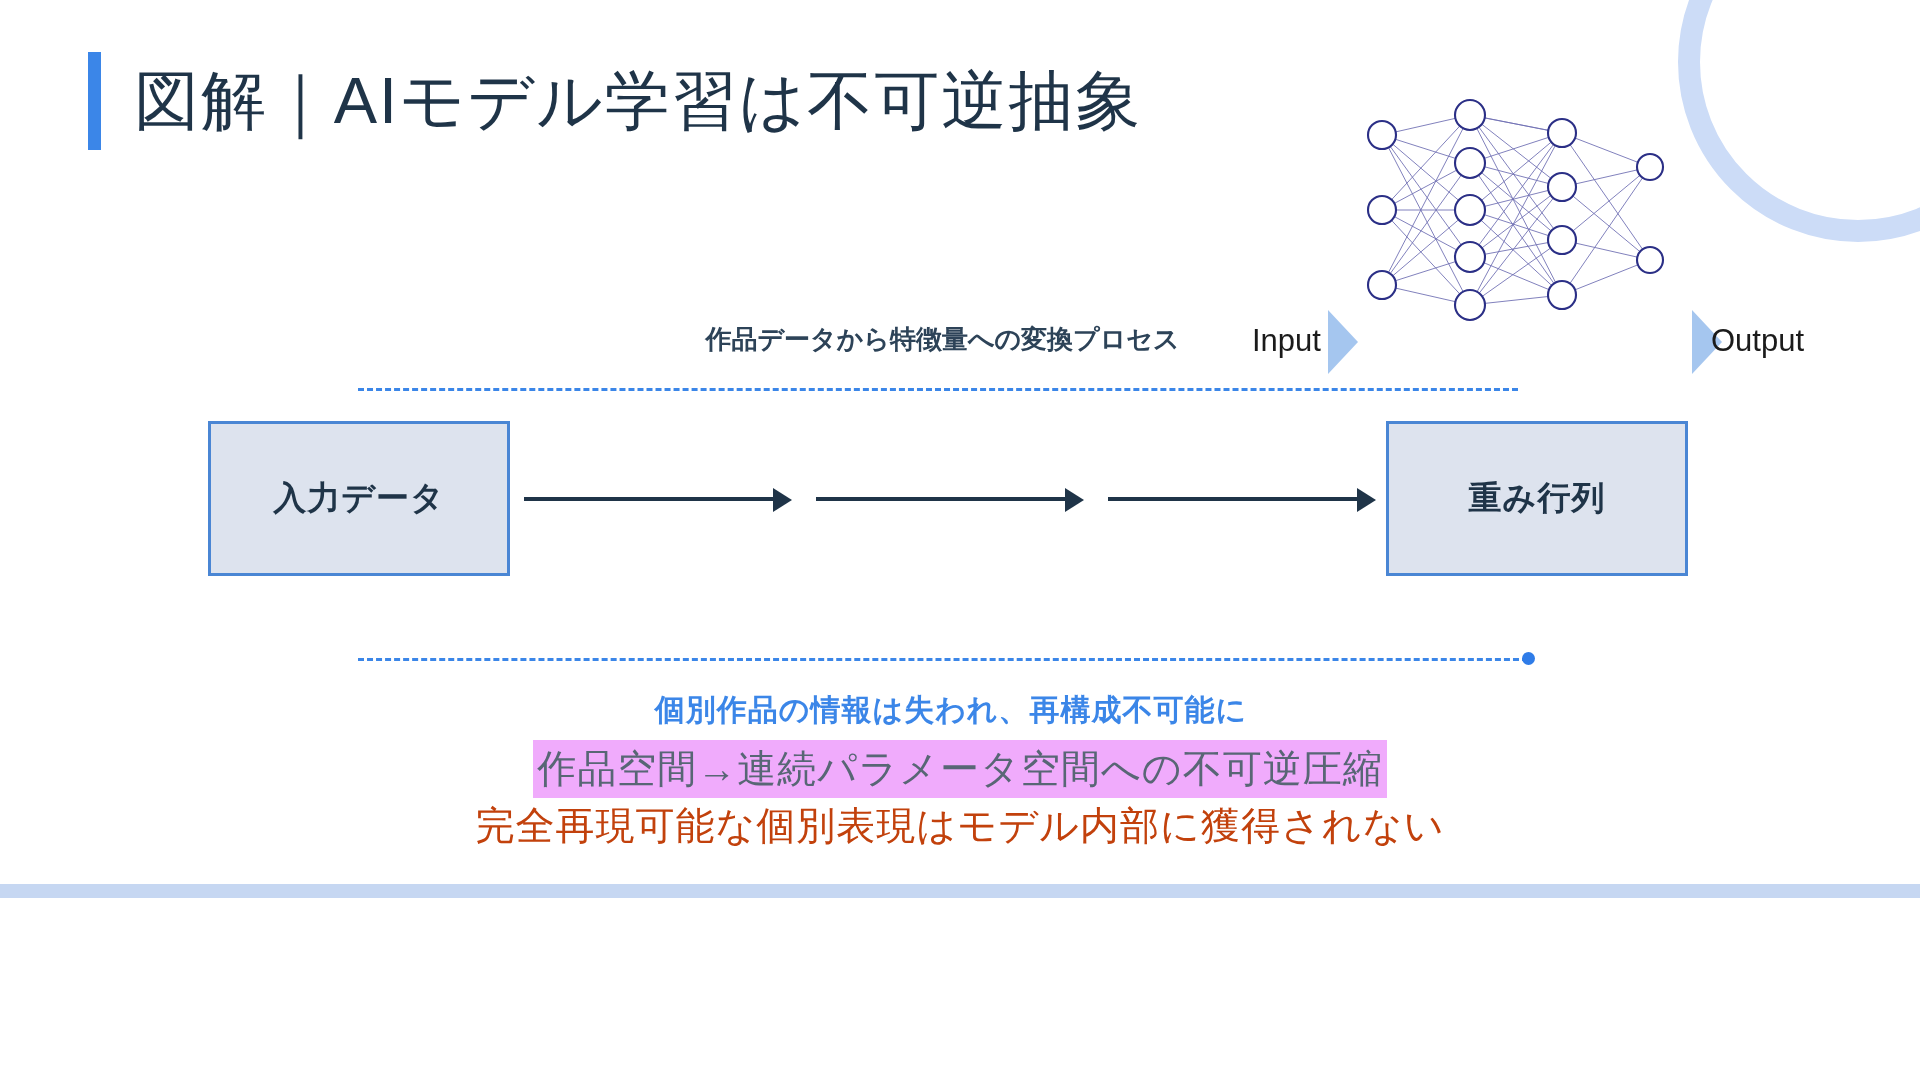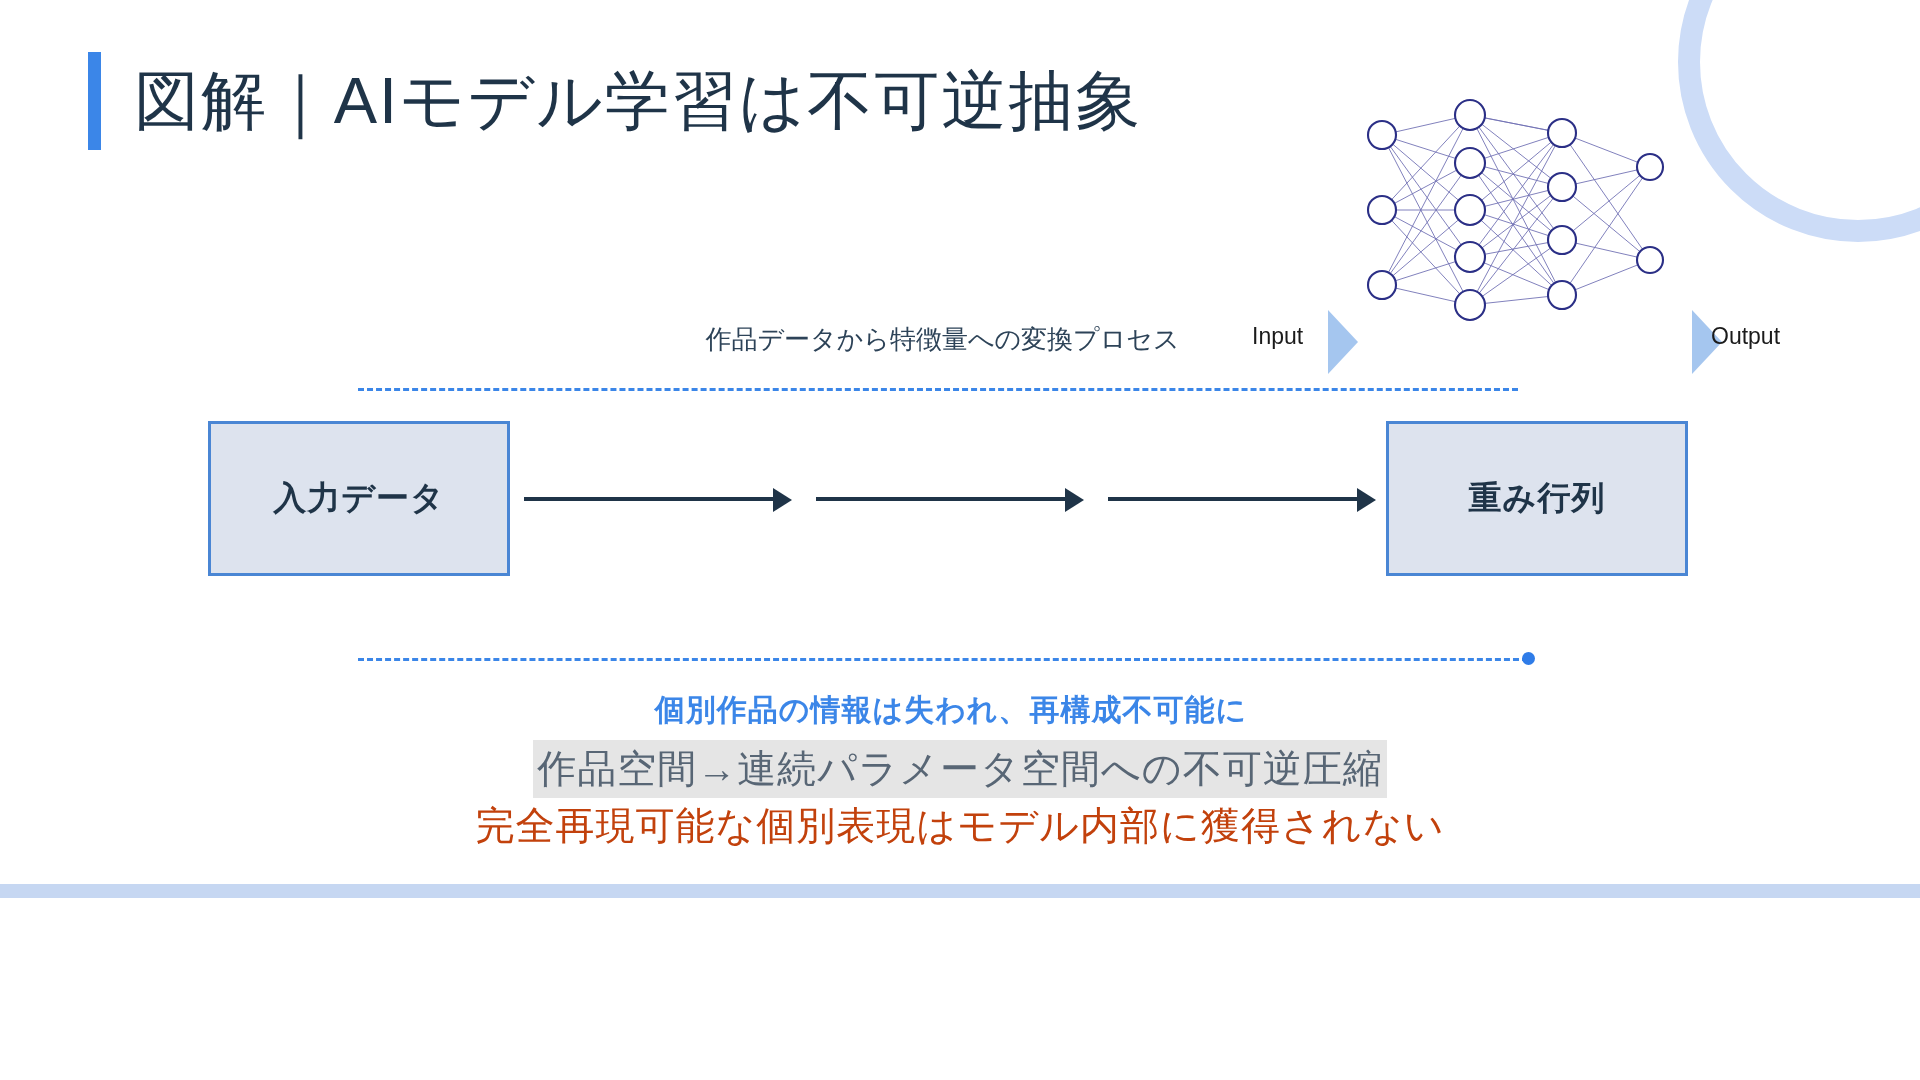--- a/index.html
+++ b/index.html
@@ -38,40 +38,40 @@
     font-weight:300;
     letter-spacing:2px;
     white-space:nowrap;
     text-align:center;
   }
 
   
   .nn-block{position:absolute;left:1240px;top:95px;width:620px;height:230px;}
   .nn-label{
     position:absolute;top:228px;
-    font-size:23px;color:#1b1b1b;
+    font-size:31px;color:#1b1b1b;
   }
   .nn-label.in{left:12px;}
   .nn-label.out{left:471px;}
   .nn-arrow{
     position:absolute;top:215px;
     width:0;height:0;
     border-top:32px solid transparent;
     border-bottom:32px solid transparent;
     border-left:30px solid #a5c6ef;
   }
   .nn-arrow.in{left:88px;}
   .nn-arrow.out{left:452px;}
   .nn-svg{position:absolute;left:120px;top:0;}
 
   
   .proc-caption{
     position:absolute;top:322px;left:0;width:1920px;
     text-align:center;
-    font-size:26px;font-weight:normal;color:#2d4358;
+    font-size:26px;font-weight:bold;color:#2d4358;
   }
   .proc-caption .inner{display:inline-block;margin-left:-35px;}
 
   
   .dash-line{
     position:absolute;height:0;
     border-top:3px dashed #3b86e8;
   }
   .dash-top{left:358px;top:388px;width:1160px;}
   .dash-bottom{left:358px;top:658px;width:1170px;}
@@ -115,21 +115,21 @@
     position:absolute;top:690px;left:0;width:1920px;text-align:center;
     font-size:30px;font-weight:bold;color:#3b86e8;letter-spacing:1px;
   }
   .loss-note .inner{display:inline-block;margin-left:-18px;}
   .sub-line{
     position:absolute;left:0;width:1920px;text-align:center;
     font-size:39px;color:#586675;font-weight:300;letter-spacing:1px;
   }
   .sub-line-1{top:740px;}
   .sub-line-1 .hl{
-    background:#e5e5e5;
+    background:#f0abfc;
     padding:2px 4px;
     display:inline-block;
   }
   .sub-line-2{top:799px;color:#c2410c;}
 
   
   .bottom-band{
     position:absolute;left:0;top:884px;width:1920px;height:14px;background:#c6d7f2;
   }
 </style>

